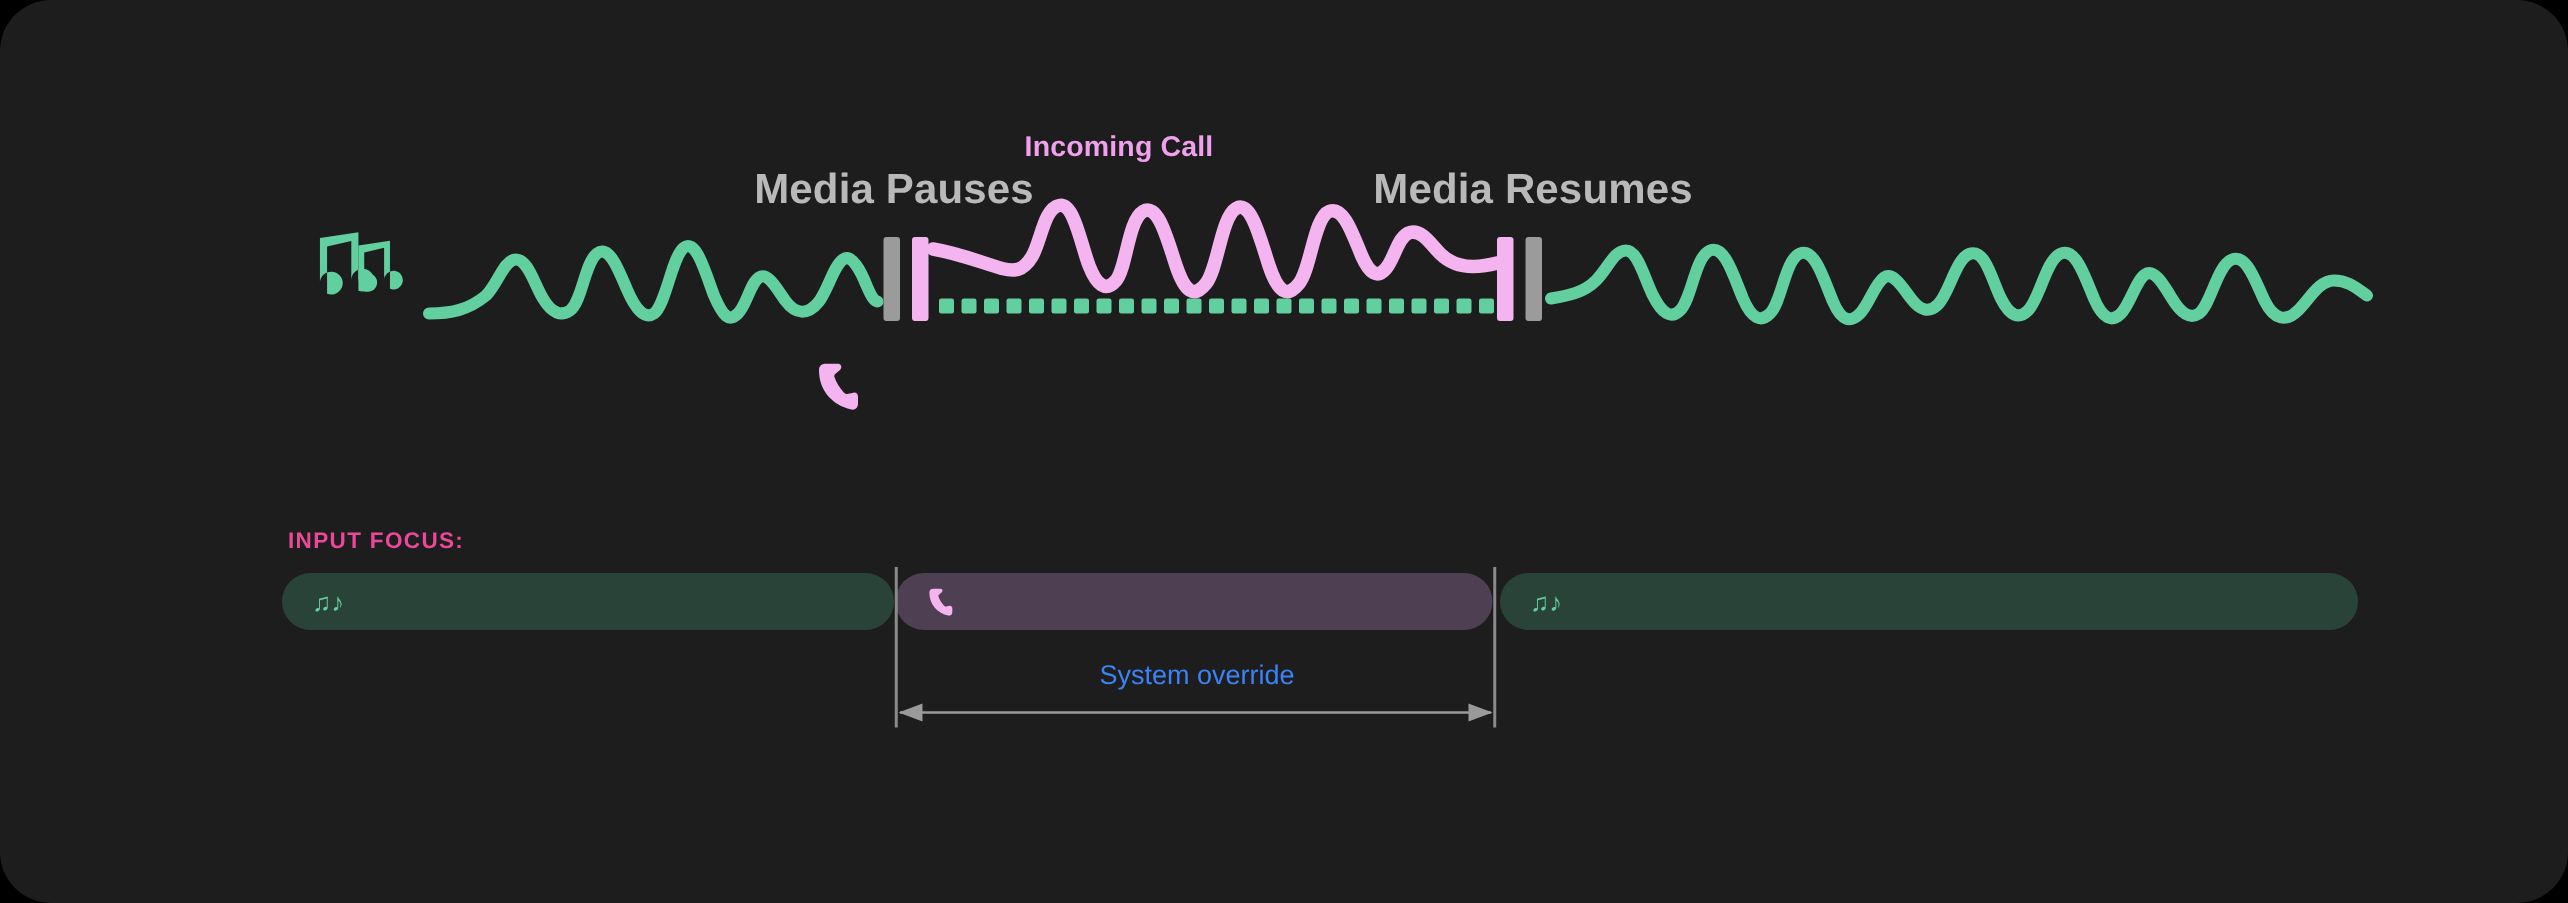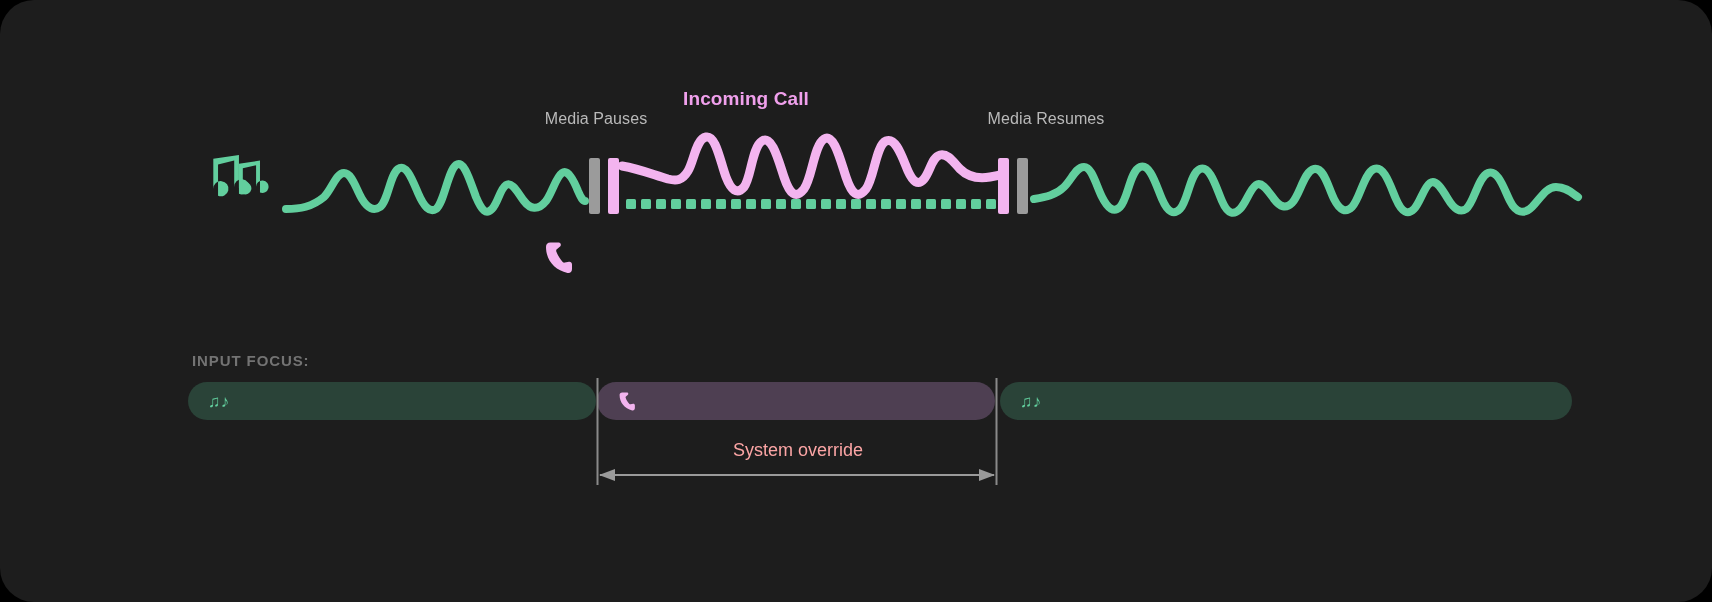--- a/index.html
+++ b/index.html
@@ -28,22 +28,22 @@
   #timeline {
     position: absolute;
     left: 0;
     top: 11px;
     width: 1712px;
     height: 310px;
   }
 
   .tl-label {
     position: absolute;
-    font-size: 16px;
-    font-weight: 400;
+    font-size: 28px;
+    font-weight: 700;
     white-space: nowrap;
     letter-spacing: 0.1px;
   }
 
   #label-incoming-call {
     color: #f0a0ec;
     font-weight: 600;
     font-size: 19px;
     left: 746px;
     top: 77px;
@@ -55,40 +55,39 @@
     left: 596px;
     top: 99px;
     transform: translateX(-50%);
   }
 
   #label-media-resumes {
     color: #b9b9b9;
     left: 1022px;
     top: 99px;
     transform: translateX(-50%);
-    margin-left: 24px;
   }
 
   
   #focus-section {
     position: absolute;
     left: 0;
     top: 330px;
     width: 1712px;
     height: 272px;
   }
 
   #focus-title {
     position: absolute;
     left: 192px;
     top: 22px;
     font-size: 15px;
     font-weight: 700;
     letter-spacing: 0.9px;
-    color: #737373;
+    color: #ec4899;
   }
 
   .focus-bar {
     position: absolute;
     top: 52px;
     height: 38px;
     border-radius: 19px;
     display: flex;
     align-items: center;
   }
@@ -129,21 +128,21 @@
     width: 20px;
     height: 20px;
   }
 
   #override-label {
     position: absolute;
     left: 798px;
     top: 110px;
     transform: translateX(-50%);
     font-size: 18px;
-    color: #fca5a5;
+    color: #3b82f6;
     white-space: nowrap;
   }
 
   svg { display: block; overflow: visible; }
 </style>
 </head>
 <body>
 
 <div id="card">
 

